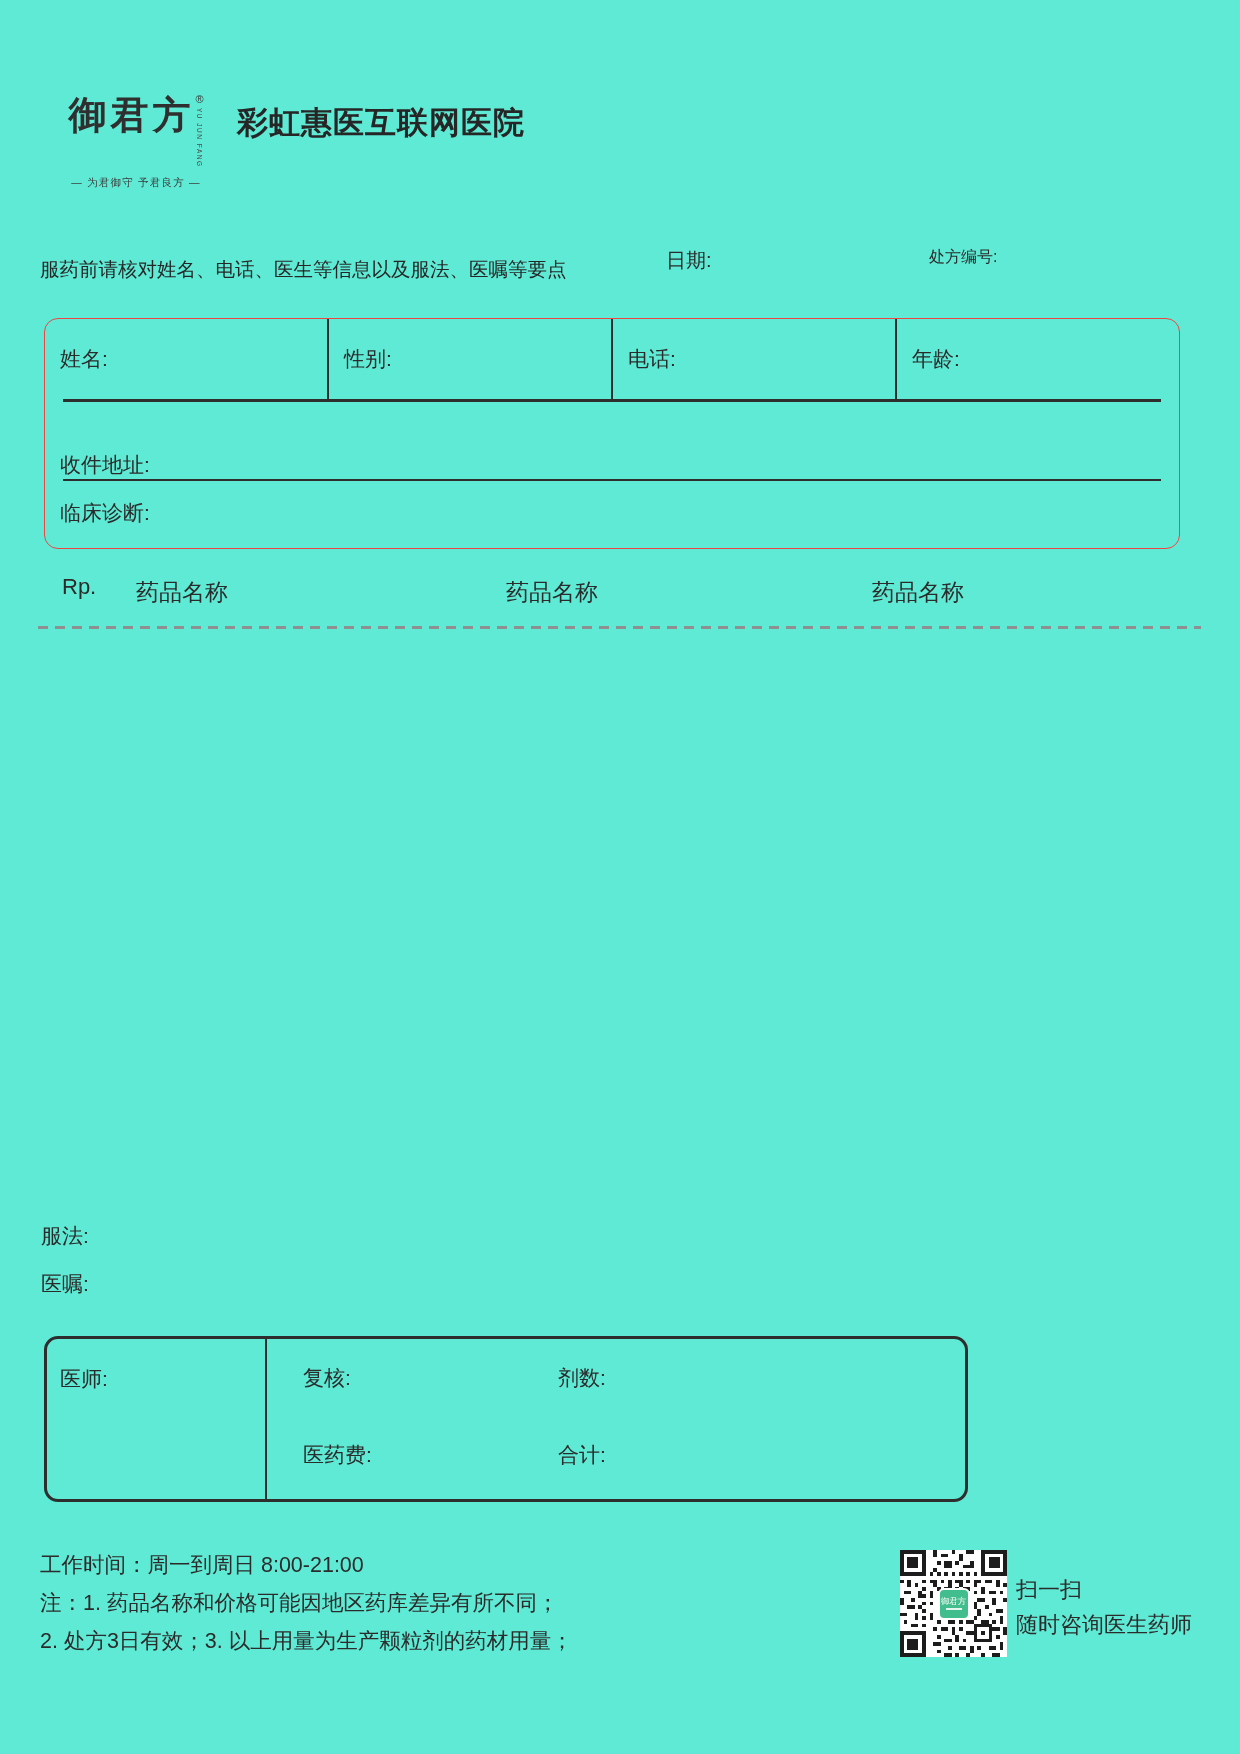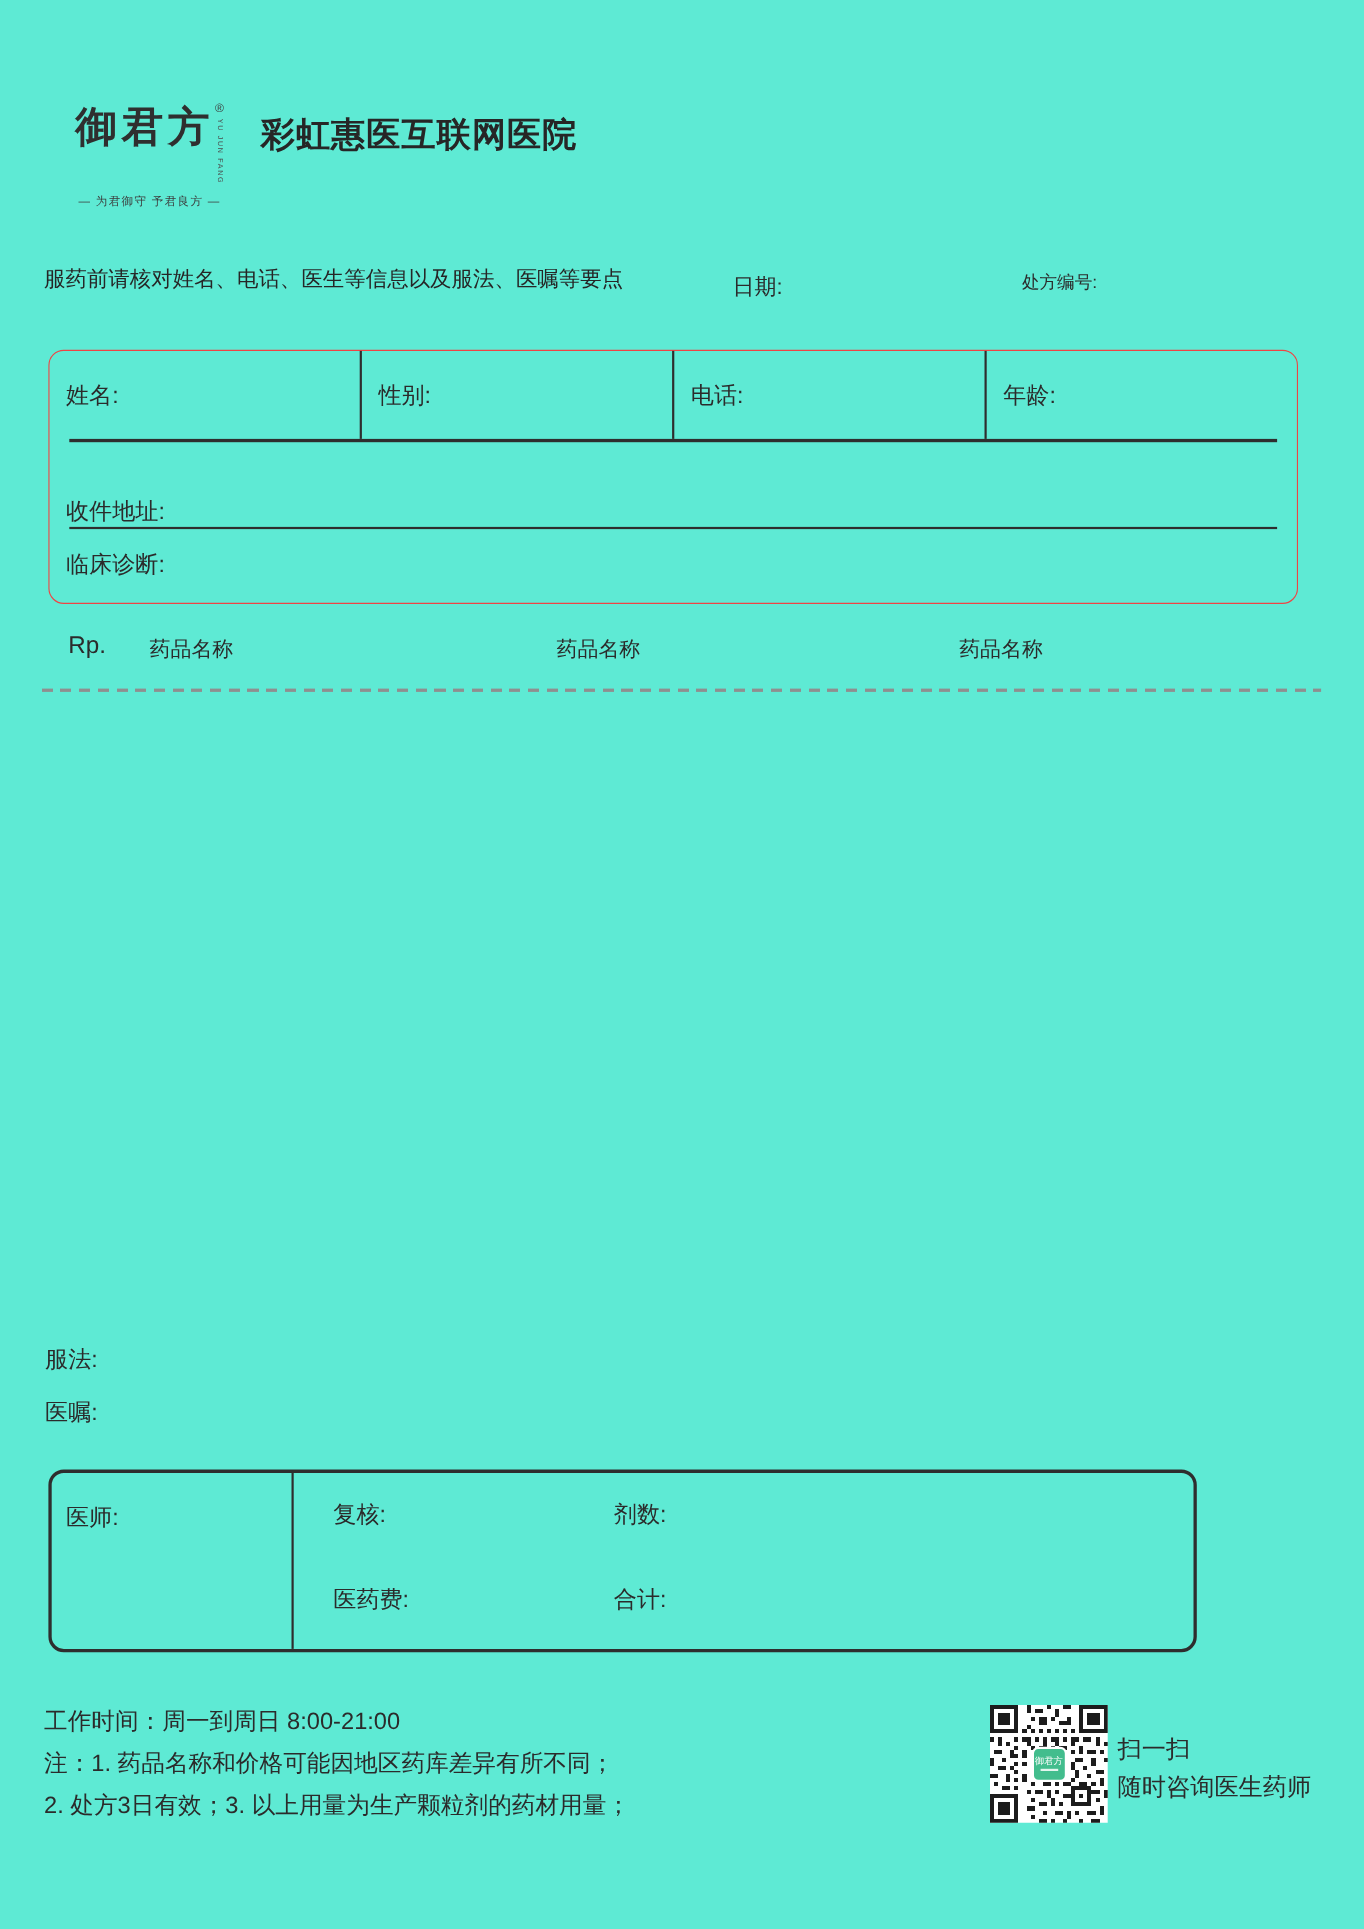--- a/index.html
+++ b/index.html
@@ -12,47 +12,47 @@
   .logo-text{font-family:"DejaVu Serif","Liberation Serif",serif;font-weight:700;
              font-size:38px;line-height:1.1;letter-spacing:4px;color:#2f2f2f;white-space:nowrap;}
   .logo-side{display:flex;flex-direction:column;align-items:center;margin-left:1px;}
   .reg-mark{font-size:11px;line-height:1;color:#3a3a3a;}
   .vert-text{writing-mode:vertical-rl;font-size:6.5px;letter-spacing:1.5px;color:#4a4a4a;margin-top:3px;}
   .tagline{margin-top:9px;font-size:10.5px;letter-spacing:1.2px;color:#3c3c3c;white-space:nowrap;}
   .hospital{position:absolute;left:237px;top:102px;margin:0;font-size:31px;font-weight:800;
             letter-spacing:1px;color:#262626;white-space:nowrap;}
 
   
-  .notice{position:absolute;left:40px;top:240px;font-size:19.5px;color:#262626;white-space:nowrap;}
+  .notice{position:absolute;left:40px;top:256px;font-size:19.5px;color:#262626;white-space:nowrap;}
   .date-label{position:absolute;left:666px;top:247px;font-size:20px;}
   .rx-label{position:absolute;left:929px;top:247px;font-size:16px;}
 
   
   .info-box{position:absolute;left:44px;top:318px;width:1136px;height:231px;box-sizing:border-box;
             border:1px solid #ef4444;border-radius:14px;}
   .ib-row1{display:flex;height:80px;}
   .ib-cell{flex:1;display:flex;align-items:center;padding-left:15px;font-size:21px;box-sizing:border-box;}
   .ib-cell.bl{border-left:2.5px solid #2e2e2e;}
   .hline{height:2.5px;background:#2e2e2e;margin:0 18px;}
   .ib-row2{height:77px;display:flex;align-items:flex-end;padding-left:15px;font-size:21px;box-sizing:border-box;}
   .ib-row3{height:63px;display:flex;align-items:center;padding-left:15px;font-size:21px;box-sizing:border-box;}
 
   
   .rp-label{position:absolute;left:62px;top:574px;font-size:22px;}
-  .drug-col{position:absolute;top:577px;font-size:19px;font-family:Liberation Serif, serif;}
+  .drug-col{position:absolute;top:577px;font-size:23px;font-family:Liberation Serif, serif;}
   .drug-col.c1{left:136px;} .drug-col.c2{left:506px;} .drug-col.c3{left:872px;}
   .dashed-line{position:absolute;left:38px;top:626px;width:1163px;height:3px;
                background:repeating-linear-gradient(90deg,#8f8f8f 0 10px,transparent 10px 17px);}
 
   
   .usage-label{position:absolute;left:41px;top:1222px;font-size:21px;}
   .advice-label{position:absolute;left:41px;top:1270px;font-size:21px;}
 
   
-  .sign-box{position:absolute;left:44px;top:1336px;width:1044px;height:166px;box-sizing:border-box;
+  .sign-box{position:absolute;left:44px;top:1336px;width:924px;height:166px;box-sizing:border-box;
             border:3px solid #2e2e2e;border-radius:14px;display:flex;}
   .doctor-cell{width:220px;box-sizing:border-box;border-right:2.5px solid #2e2e2e;
                padding:26px 0 0 13px;font-size:21px;}
   .sign-right{flex:1;box-sizing:border-box;padding:10px 0 0 36px;margin-top:16px;}
   .sign-row{display:flex;font-size:21px;line-height:25px;}
   .sign-row + .sign-row{margin-top:52px;}
   .sign-row .first{width:255px;}
 
   
   .footer-text{position:absolute;left:40px;top:1546px;font-size:21.5px;line-height:38px;color:#2b2b2b;}

